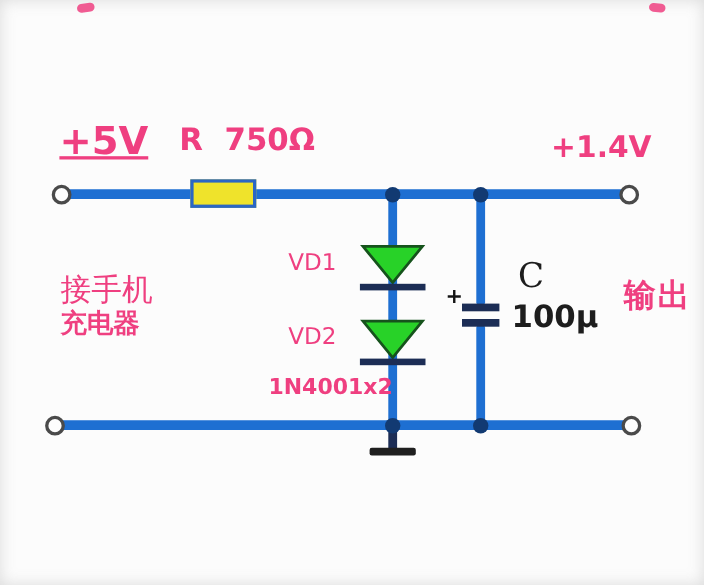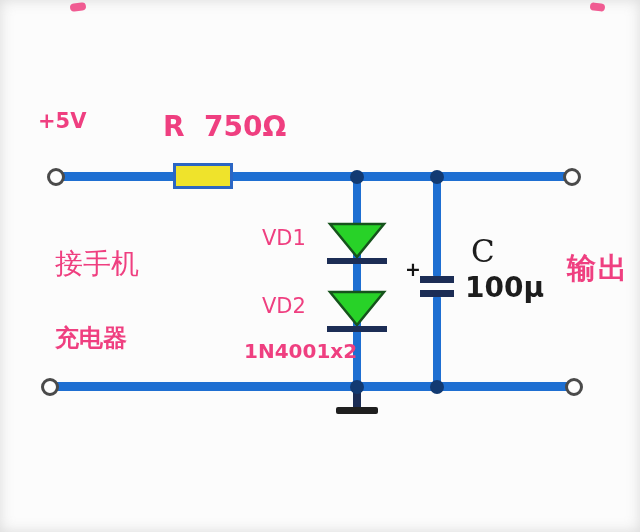--- a/index.html
+++ b/index.html
@@ -44,30 +44,30 @@
     position:absolute;left:405px;top:258px;color:#141414;
     font-size:19px;font-weight:bold;z-index:4;
   }
   
   .gnd-stub{position:absolute;left:353px;top:387px;width:8px;height:22px;background:#1c2d55;z-index:2;}
   .gnd-bar{position:absolute;left:336px;top:407px;width:42px;height:7px;background:#1f1f1f;border-radius:2px;z-index:2;}
   
   .lbl{position:absolute;white-space:pre;z-index:6;line-height:1.1;}
   .pink{color:var(--label-pink,#ef3f80);}
   .black{color:var(--label-black,#1d1d1d);}
-  .lbl-5v{left:38px;top:110px;font-size:21px;font-weight:bold;}
+  .lbl-5v{left:54px;top:110px;font-size:35px;font-weight:bold;text-decoration:underline;}
   .lbl-r{left:163px;top:112px;font-size:28px;font-weight:600;}
   .lbl-14v{left:501px;top:120px;font-size:27px;font-weight:bold;}
   .lbl-vd1{left:262px;top:227px;font-size:21px;font-weight:normal;}
   .lbl-vd2{left:262px;top:295px;font-size:21px;font-weight:normal;}
   .lbl-part{left:244px;top:340px;font-size:20px;font-weight:600;}
   .lbl-c{left:471px;top:234px;font-size:31px;font-family:"DejaVu Serif","Liberation Serif",serif;}
   .lbl-100u{left:465px;top:273px;font-size:28px;font-weight:bold;}
   .lbl-note1{left:55px;top:249px;font-size:28px;font-weight:normal;}
-  .lbl-note2{left:55px;top:281px;font-size:24px;font-weight:bold;margin-top:44px;}
+  .lbl-note2{left:55px;top:281px;font-size:24px;font-weight:bold;}
   .lbl-out{left:532px;top:253px;font-size:29px;font-weight:bold;letter-spacing:2px;margin-left:35px;}
   
   .artifact{
     position:absolute;height:8px;background:var(--label-pink,#ef3f80);
     border-radius:4px;opacity:.85;z-index:6;
   }
   .artifact.a1{left:70px;top:3px;width:16px;transform:rotate(-8deg);}
   .artifact.a2{left:590px;top:3px;width:15px;transform:rotate(6deg);}
 </style>
 </head>
@@ -108,20 +108,21 @@
 
   <div class="cap-plate" style="top:276px;"></div>
   <div class="cap-plate" style="top:290px;"></div>
   <div class="cap-plus">+</div>
 
   <div class="gnd-stub"></div>
   <div class="gnd-bar"></div>
 
   <div class="lbl pink lbl-5v">+5V</div>
   <div class="lbl pink lbl-r">R  750Ω</div>
+  <div class="lbl pink lbl-14v">+1.4V</div>
   <div class="lbl pink lbl-vd1">VD1</div>
   <div class="lbl pink lbl-vd2">VD2</div>
   <div class="lbl pink lbl-part">1N4001x2</div>
   <div class="lbl black lbl-c">C</div>
   <div class="lbl black lbl-100u">100µ</div>
   <div class="lbl pink lbl-note1">接手机</div>
   <div class="lbl pink lbl-note2">充电器</div>
   <div class="lbl pink lbl-out">输出</div>
 
 </div>

